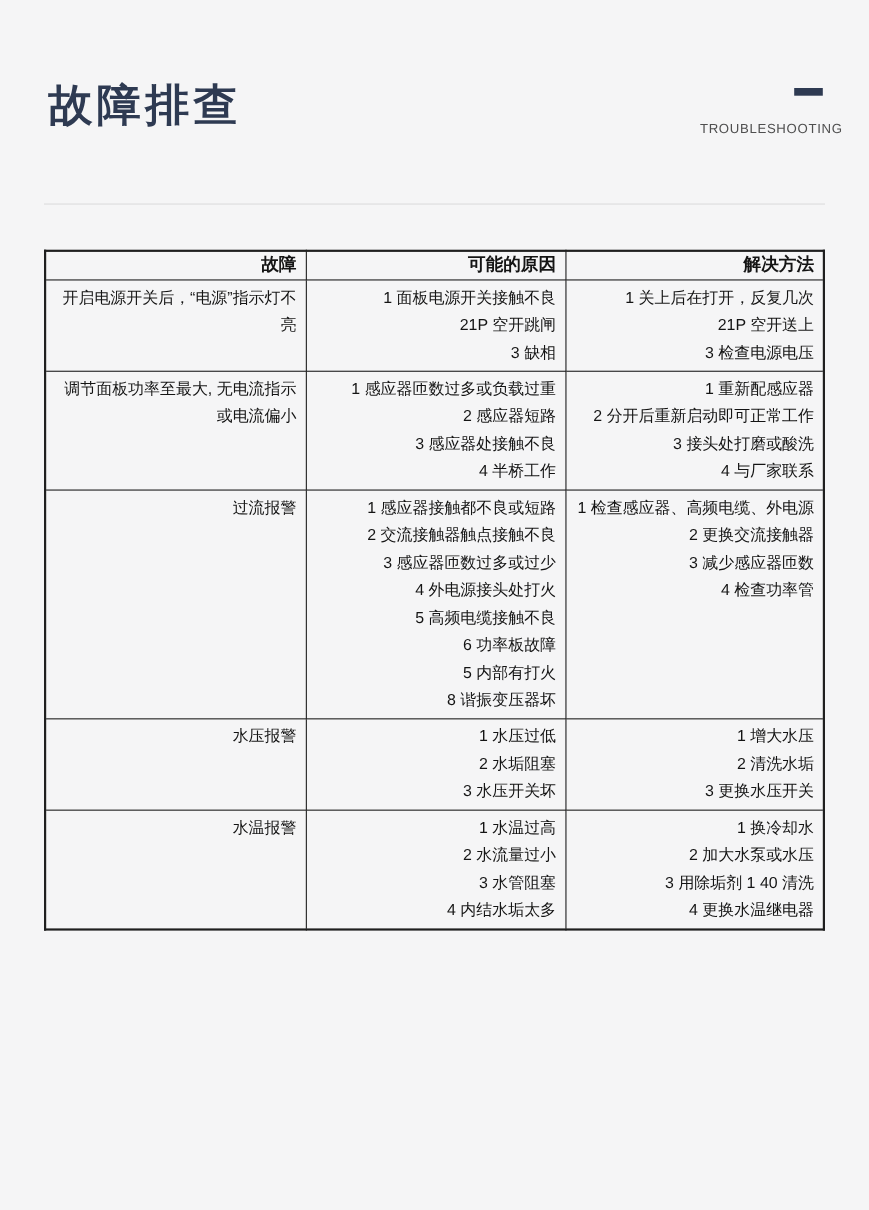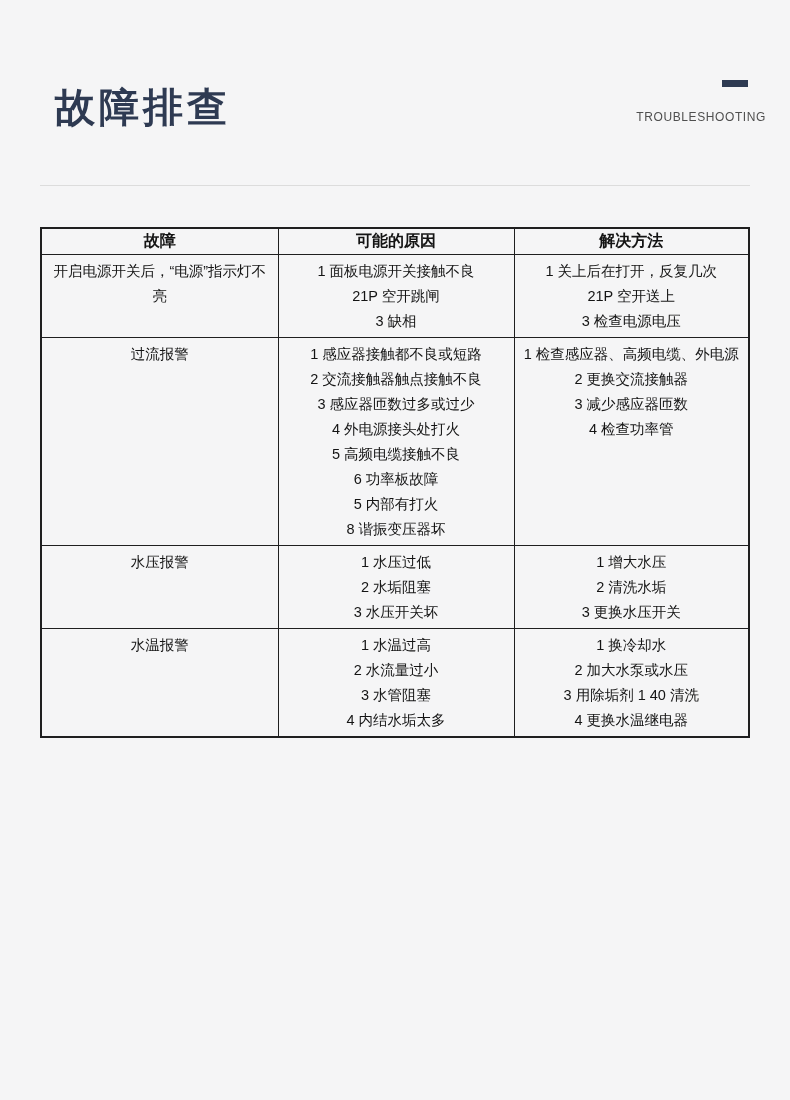--- a/index.html
+++ b/index.html
@@ -10,21 +10,21 @@
     background: #f5f5f6;
     font-family: "Liberation Sans", sans-serif;
     position: relative;
     overflow: hidden;
   }
   .page-header { position: relative; height: 185px; }
   .page-title {
     position: absolute;
     left: 40px;
     top: 68px;
-    margin: 15px;
+    margin: 4px;
     font-size: 40px;
     line-height: 1.2;
     font-weight: bold;
     color: #2e3a52;
     letter-spacing: 4px;
   }
   .corner-mark {
     position: absolute;
     right: 42px;
     top: 80px;
@@ -52,21 +52,21 @@
     table-layout: fixed;
     border: 2px solid #1f1f1f;
     background: transparent;
   }
   .ts-table col.col-fault    { width: 237px; }
   .ts-table col.col-cause    { width: 236px; }
   .ts-table col.col-solution { width: 235px; }
   .ts-table th, .ts-table td {
     border: 1.5px solid #1f1f1f;
     vertical-align: top;
-    text-align: center;
+    text-align: right;
     color: #141414;
   }
   .ts-table th {
     font-size: 16px;
     font-weight: bold;
     padding: 2px 8px 3px 8px;
     line-height: 20px;
   }
   .ts-table td {
     font-size: 14.5px;
@@ -111,20 +111,37 @@
             <div class="cell-line">3 缺相</div>
           </td>
     <td>
             <div class="cell-line">1 关上后在打开，反复几次</div>
             <div class="cell-line">21P 空开送上</div>
             <div class="cell-line">3 检查电源电压</div>
           </td>
   </tr>
 
 
+  <tr>
+    <td>
+            <div class="cell-line">调节面板功率至最大, 无电流指示或电流偏小</div>
+          </td>
+    <td>
+            <div class="cell-line">1 感应器匝数过多或负载过重</div>
+            <div class="cell-line">2 感应器短路</div>
+            <div class="cell-line">3 感应器处接触不良</div>
+            <div class="cell-line">4 半桥工作</div>
+          </td>
+    <td>
+            <div class="cell-line">1 重新配感应器</div>
+            <div class="cell-line">2 分开后重新启动即可正常工作</div>
+            <div class="cell-line">3 接头处打磨或酸洗</div>
+            <div class="cell-line">4 与厂家联系</div>
+          </td>
+  </tr>
 
 
   <tr>
     <td>
             <div class="cell-line">过流报警</div>
           </td>
     <td>
             <div class="cell-line">1 感应器接触都不良或短路</div>
             <div class="cell-line">2 交流接触器触点接触不良</div>
             <div class="cell-line">3 感应器匝数过多或过少</div>

